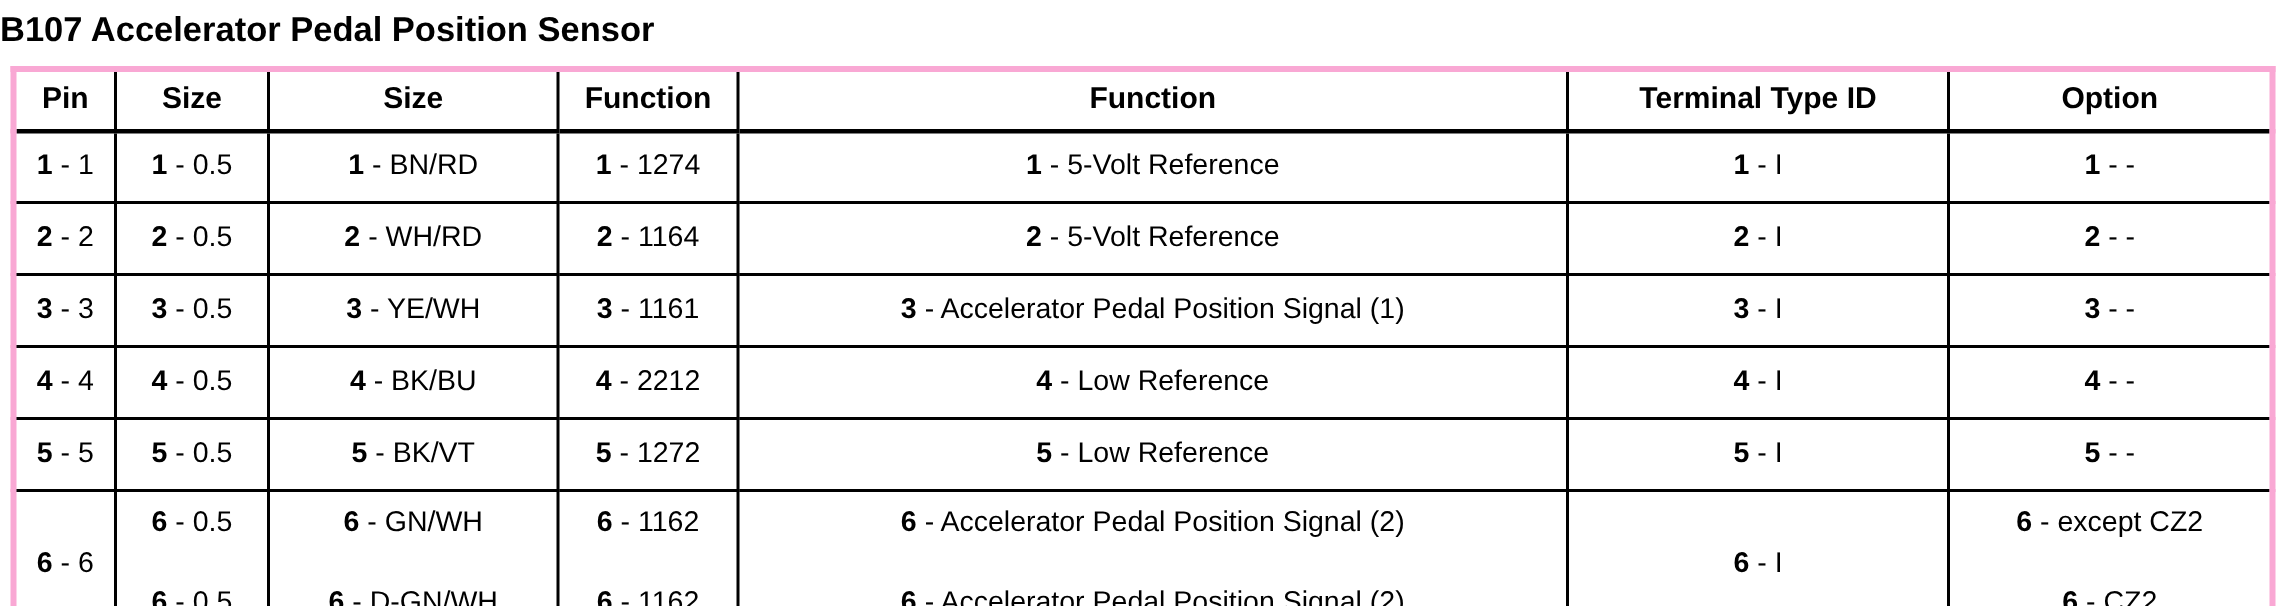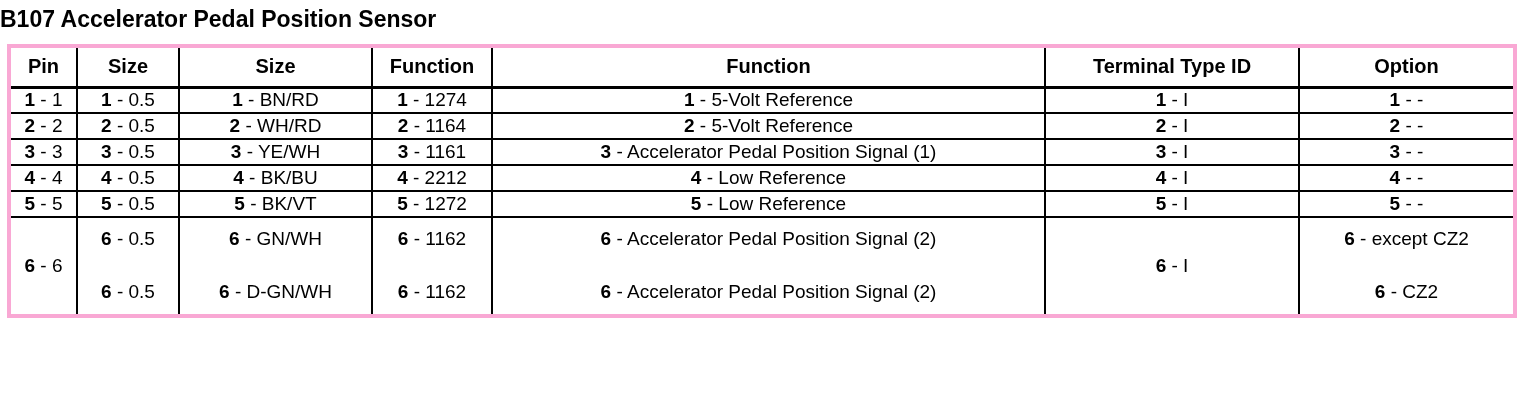--- a/index.html
+++ b/index.html
@@ -32,21 +32,21 @@
     font-size: 19px;
     overflow: hidden;
     white-space: nowrap;
   }
   table.pinout th {
     font-size: 20px;
     font-weight: bold;
     height: 41px;
     border-bottom-width: 3px;
   }
-  table.pinout tbody tr { height: 26px; }
+  table.pinout tbody tr { height: 48px; }
   table.pinout tbody tr.row6 { height: 99px; }
   .b { font-weight: bold; }
   .dual {
     padding: 0;
   }
   .dual .stack {
     display: flex;
     flex-direction: column;
     justify-content: space-between;
     align-items: center;

